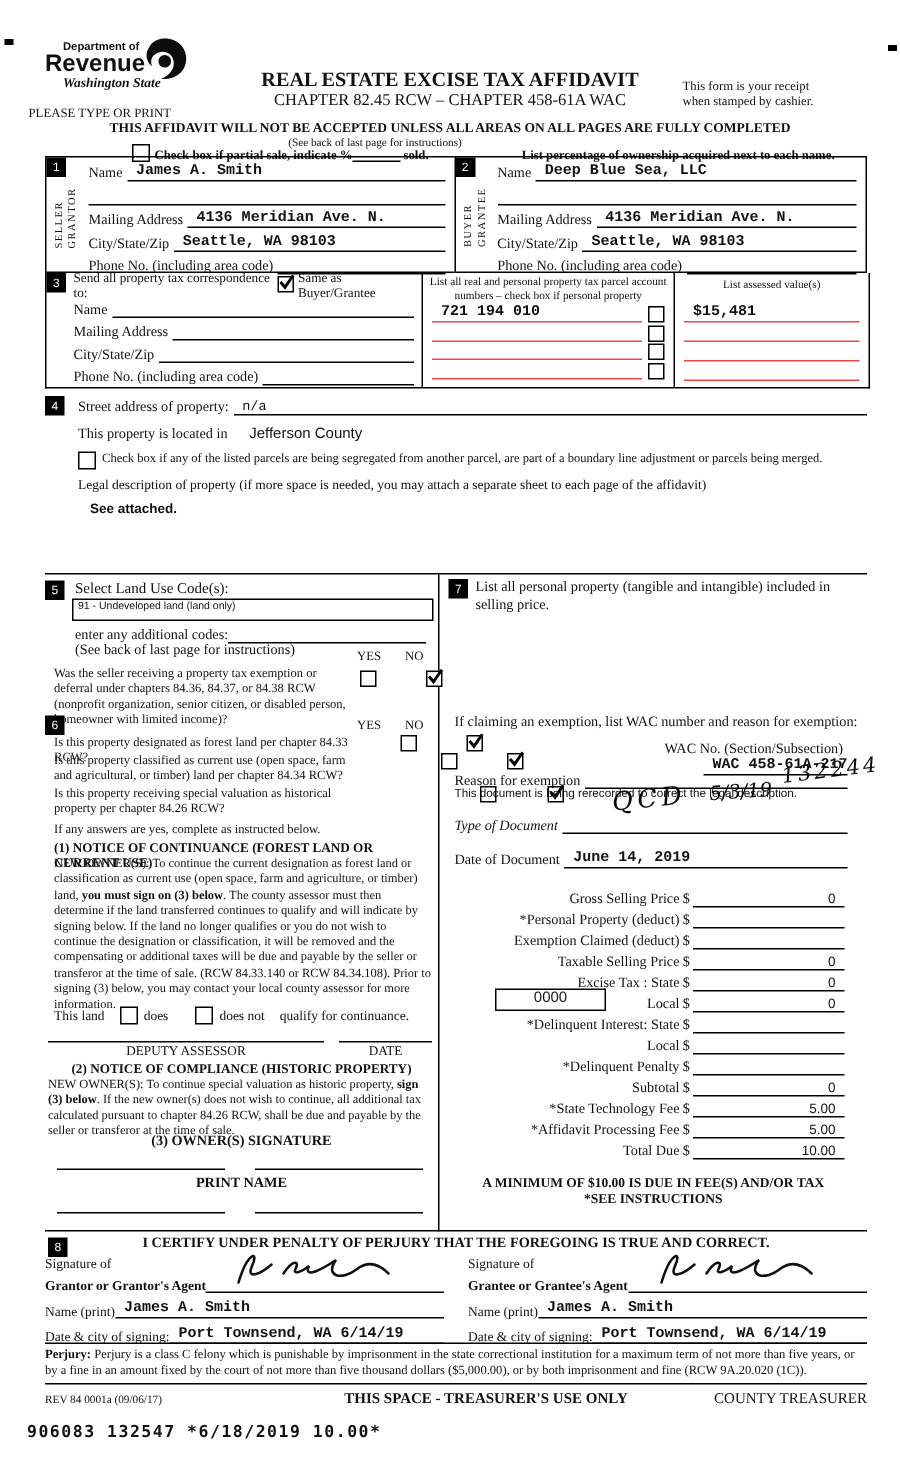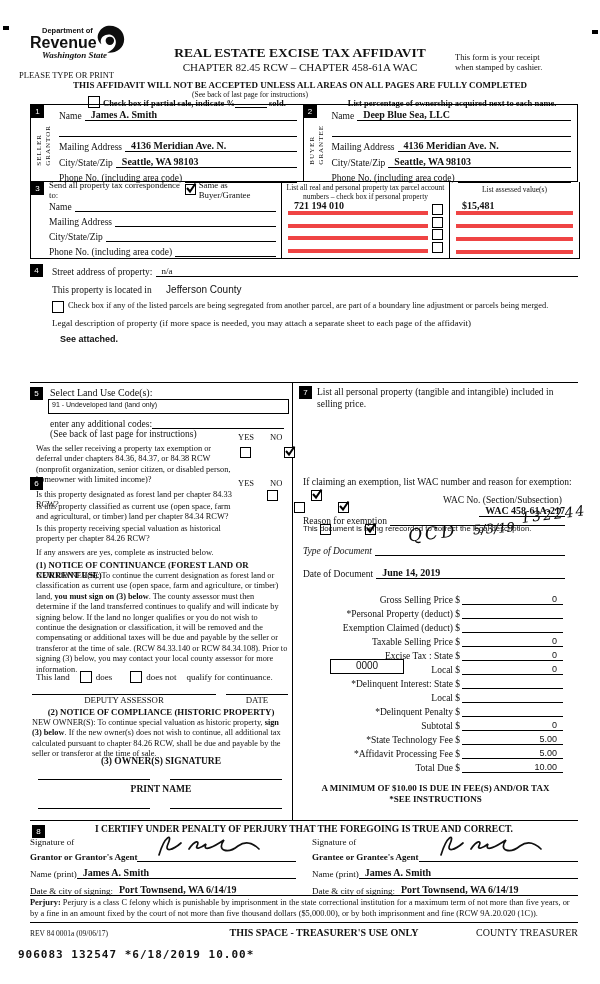--- a/index.html
+++ b/index.html
@@ -16,25 +16,25 @@
           align-items:center;justify-content:center;}
   .cb{display:inline-block;width:9px;height:9px;border:1.2px solid #000;background:#fff;
       position:relative;vertical-align:-1px;flex:none;}
   .cb .chk{position:absolute;left:-1px;top:-3px;}
   .vlabels{display:flex;gap:1px;}
   .vtxt{writing-mode:vertical-rl;transform:rotate(180deg);font-size:7px;letter-spacing:1px;
         font-family:"Liberation Serif",serif;}
   .frow{display:flex;align-items:flex-end;height:15.4px;}
   .flabel{white-space:nowrap;padding-right:3px;}
   .fline{flex:1;border-bottom:1px solid #000;height:12px;display:flex;align-items:flex-end;}
-  .fval{font-family:Liberation Serif, serif;font-size:10px;padding-left:6px;white-space:nowrap;}
+  .fval{font-family:Liberation Mono, monospace;font-size:10px;padding-left:6px;white-space:nowrap;}
   .box{border:1px solid #000;}
   .hdr2{font-size:7.5px;text-align:center;line-height:8.5px;}
   .prow{display:flex;align-items:flex-end;height:12.8px;padding:0 6px;}
-  .pline{flex:1;border-bottom:4px solid #ef4444;height:11px;display:flex;align-items:center;}
+  .pline{flex:1;border-bottom:1px solid #ef4444;height:11px;display:flex;align-items:center;}
   .qtext{font-size:8.4px;line-height:10.4px;}
   .yn{font-size:8.5px;}
   .para{font-size:8.3px;line-height:10.4px;text-align:left;}
   .sigline{border-bottom:1px solid #000;height:1px;}
   .feerow{display:flex;align-items:flex-end;height:14px;padding-right:15px;}
   .feelabel{width:160px;text-align:right;white-space:nowrap;font-size:9.5px;}
   .feedollar{width:9px;text-align:center;}
   .feeline{flex:1;border-bottom:1px solid #000;height:11px;display:flex;align-items:flex-end;}
   .feeval{margin-left:auto;font-family:"Liberation Sans",sans-serif;font-size:9px;padding-right:6px;}
   .hand{font-family:"DejaVu Serif",serif;font-style:italic;color:#0a0a0a;}

